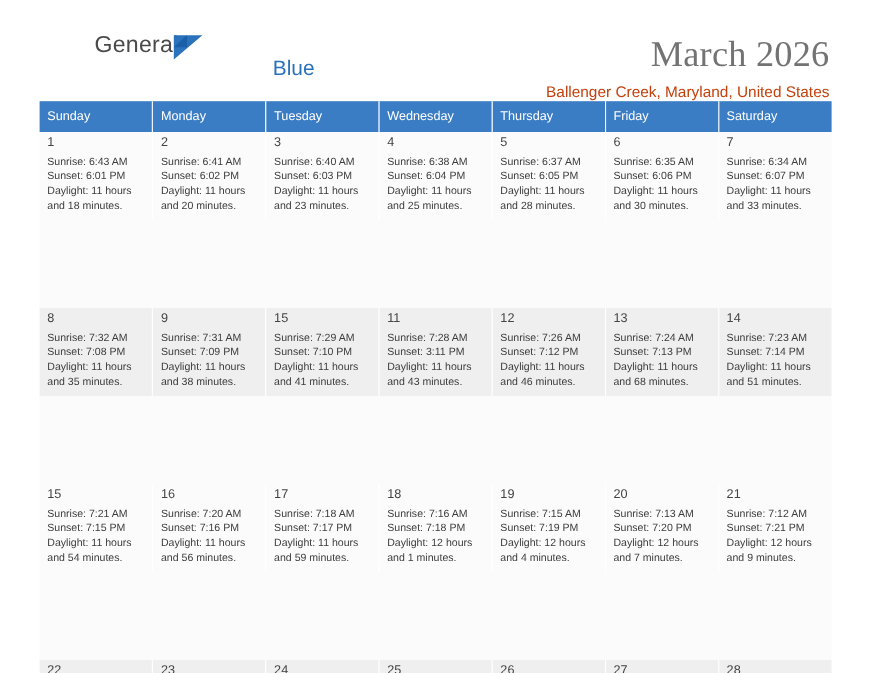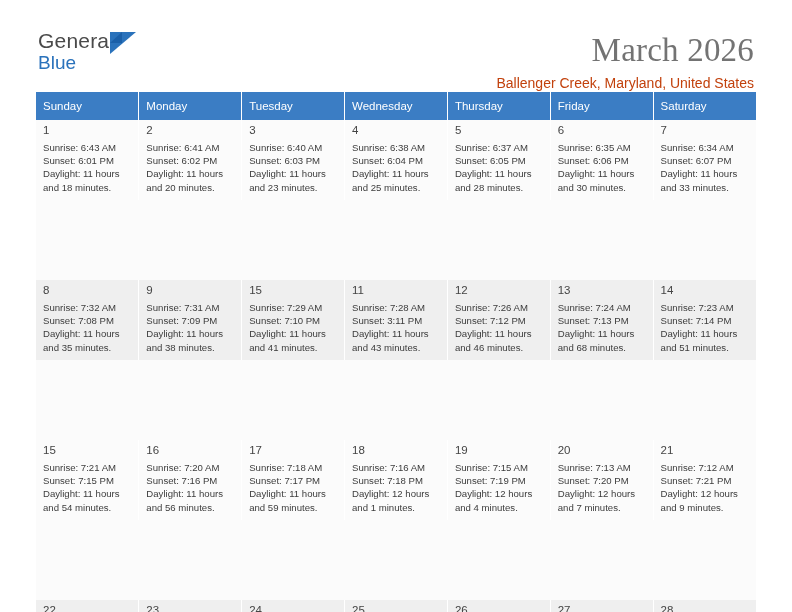--- a/index.html
+++ b/index.html
@@ -18,39 +18,41 @@
     position: relative;
     width: 792px;
     height: 612px;
     box-sizing: border-box;
     padding: 0 36px;
   }
   
   .header {
     position: relative;
     height: 92px;
+    margin-left: 48px;
   }
   .logo {
     position: absolute;
     left: 2px;
     top: 30px;
     width: 200px;
     height: 52px;
   }
   .logo-general {
     font-size: 21px;
     color: #4a4a4a;
     letter-spacing: 0.2px;
     line-height: 22px;
   }
   .logo-blue {
     font-size: 19px;
     color: #2a72bb;
     line-height: 20px;
     margin-top: 1px;
+    text-align: right;
   }
   .logo-tri {
     position: absolute;
     left: 72px;
     top: 2px;
     width: 0;
     height: 0;
     border-left: 26px solid #2a72bb;
     border-bottom: 22px solid transparent;
   }

